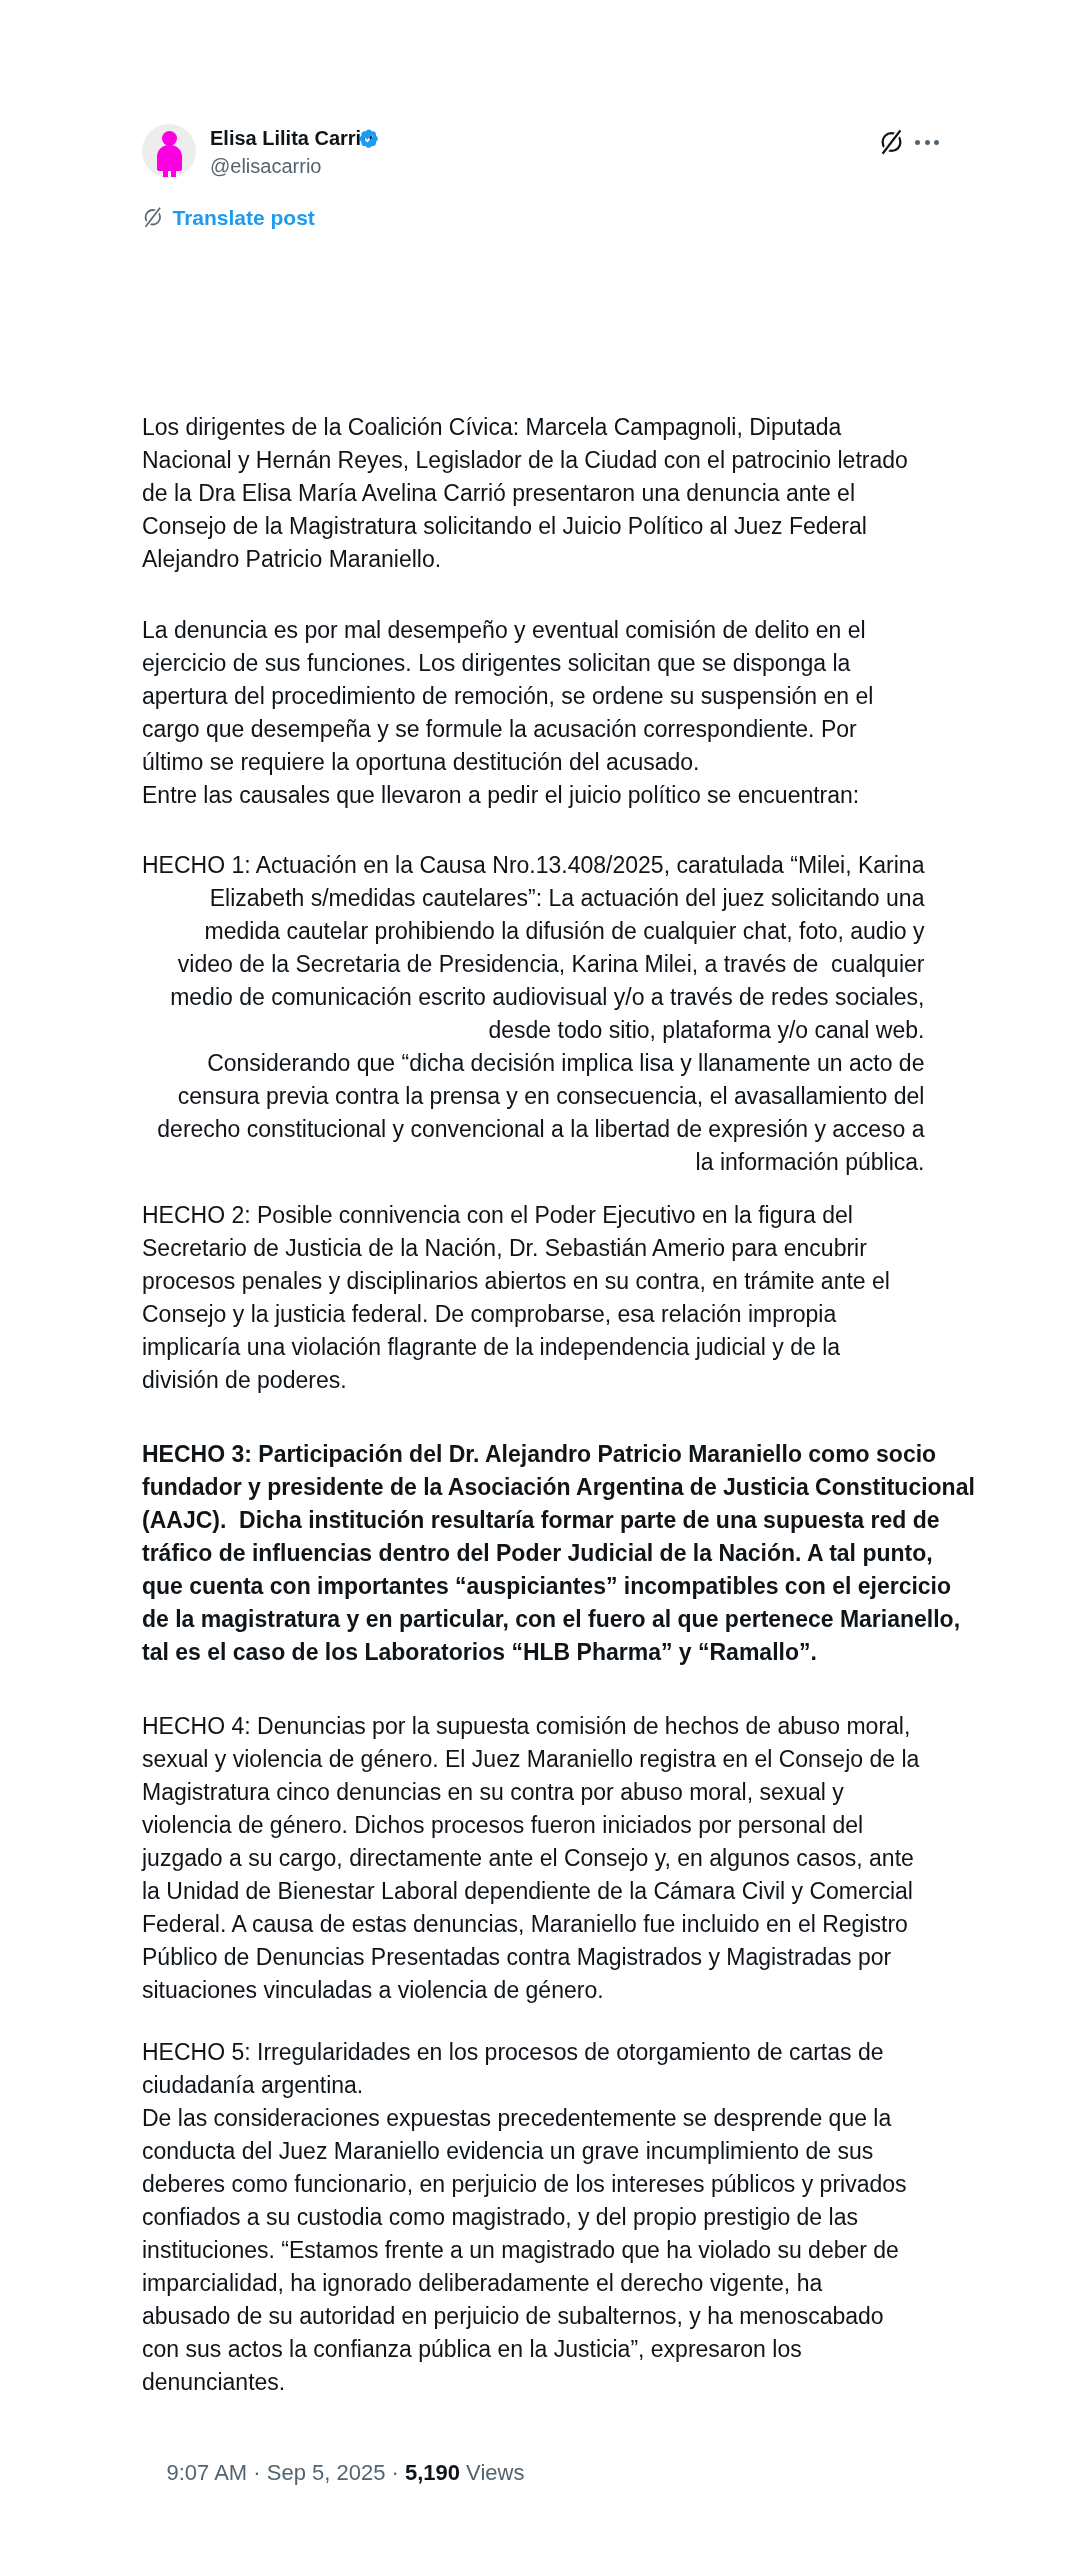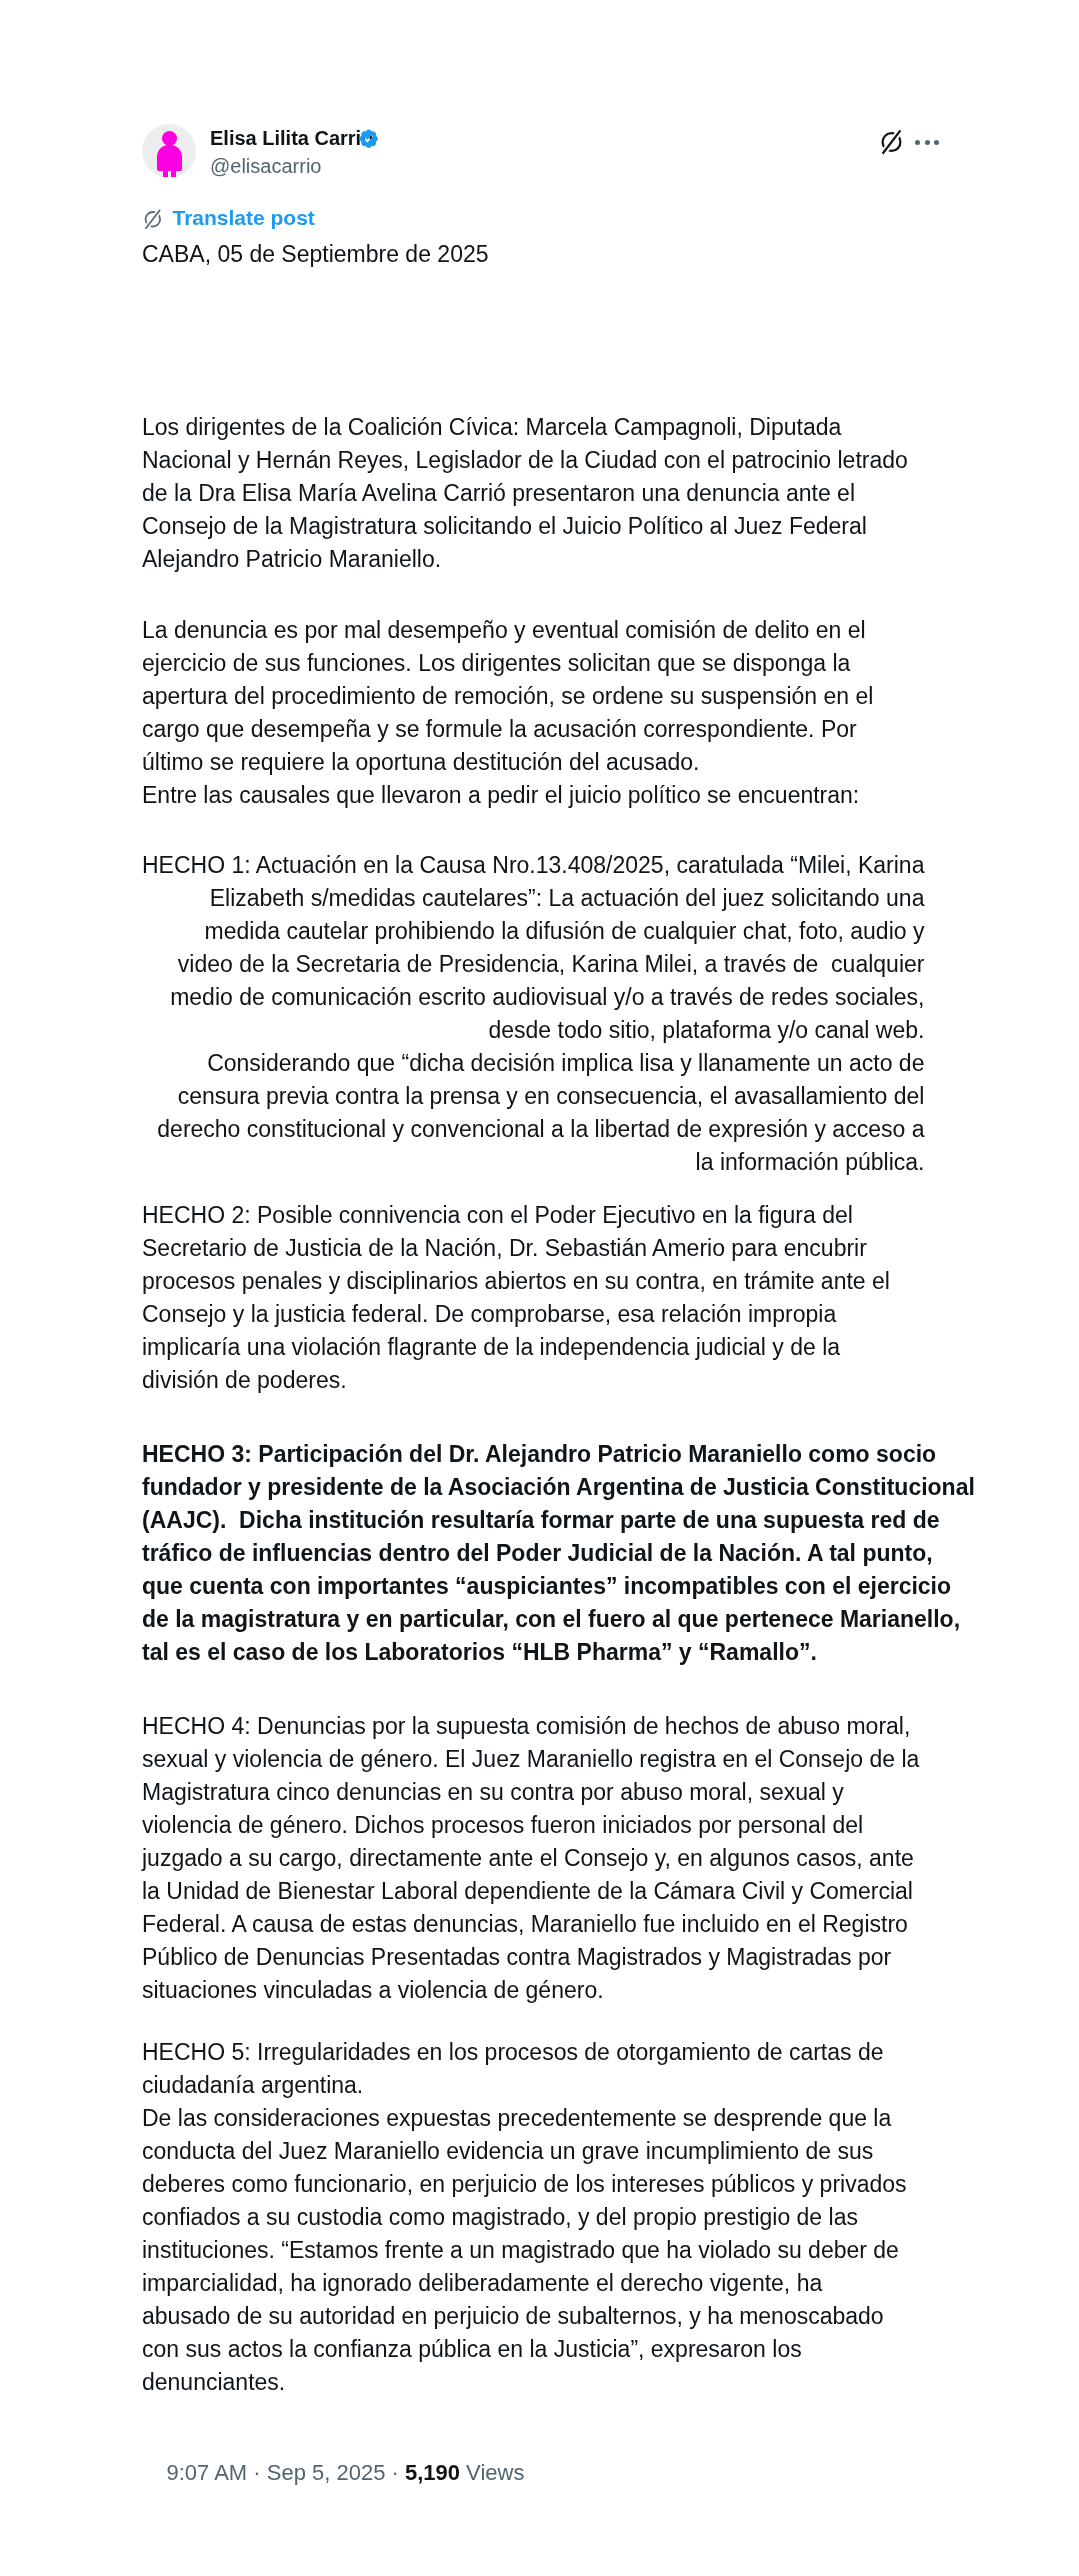--- a/index.html
+++ b/index.html
@@ -12,21 +12,21 @@
   #avatar .body{position:absolute;left:14.6px;top:21px;width:25px;height:26px;border-radius:46% 46% 10% 10%;background:#fa00e0;}
   #avatar .footL{position:absolute;left:21.4px;top:45px;width:4.5px;height:7.9px;background:#fa00e0;}
   #avatar .footR{position:absolute;left:29px;top:45px;width:4.5px;height:7.9px;background:#fa00e0;}
   #author-name{left:210px;top:126px;font-size:20px;font-weight:bold;line-height:25px;white-space:pre;cursor:pointer;}
   #verified{left:358px;top:128px;}
   #author-handle{left:210px;top:154px;font-size:20px;line-height:25px;color:#536471;white-space:pre;}
   #grok-btn{left:877px;top:127px;width:29px;height:29px;cursor:pointer;}
   #more-btn{left:915px;top:135px;width:36px;height:15.7px;cursor:pointer;display:flex;gap:4.5px;align-items:center;}
   .dot{width:5px;height:5px;border-radius:50%;background:#536471;}
   
-  #translate-btn{left:141px;top:205px;display:flex;align-items:flex-end;gap:7.9px;cursor:pointer;}
+  #translate-btn{left:141px;top:205px;display:flex;align-items:flex-start;gap:7.9px;cursor:pointer;}
   #translate-label{font-size:21px;font-weight:bold;color:#1d9bf0;line-height:26px;white-space:pre;}
   
   .tweet-line{font-size:23px;line-height:33px;white-space:pre;letter-spacing:0px;}
   #p-date{left:142px;top:238px;}
   #p-1{left:142px;top:308px;}
   #p-2{left:142px;top:411px;}
   #p-3{left:142px;top:614px;}
   #p-4{left:142px;top:849px;text-align:right;}
   #p-5{left:142px;top:1199px;}
   #p-6{left:142px;top:1438px;font-weight:bold;}
@@ -74,21 +74,20 @@
 
   <div id="translate-btn" class="abs">
     <svg width="23.6" height="23.6" viewBox="0 0 52 52">
       <circle cx="26" cy="27" r="16" fill="none" stroke="#5b6a75" stroke-width="4"></circle>
       <line x1="42" y1="6" x2="10" y2="48" stroke="#ffffff" stroke-width="11"></line>
       <line x1="42" y1="6" x2="10" y2="48" stroke="#5b6a75" stroke-width="4"></line>
     </svg>
     <span id="translate-label">Translate post</span>
   </div>
 
-  <div id="p-date" class="abs tweet-line">CABA, 05 de Septiembre de 2025</div>
   <div id="p-2" class="abs tweet-line">Los dirigentes de la Coalición Cívica: Marcela Campagnoli, Diputada
 Nacional y Hernán Reyes, Legislador de la Ciudad con el patrocinio letrado
 de la Dra Elisa María Avelina Carrió presentaron una denuncia ante el
 Consejo de la Magistratura solicitando el Juicio Político al Juez Federal
 Alejandro Patricio Maraniello.</div>
   <div id="p-3" class="abs tweet-line">La denuncia es por mal desempeño y eventual comisión de delito en el
 ejercicio de sus funciones. Los dirigentes solicitan que se disponga la
 apertura del procedimiento de remoción, se ordene su suspensión en el
 cargo que desempeña y se formule la acusación correspondiente. Por
 último se requiere la oportuna destitución del acusado.

